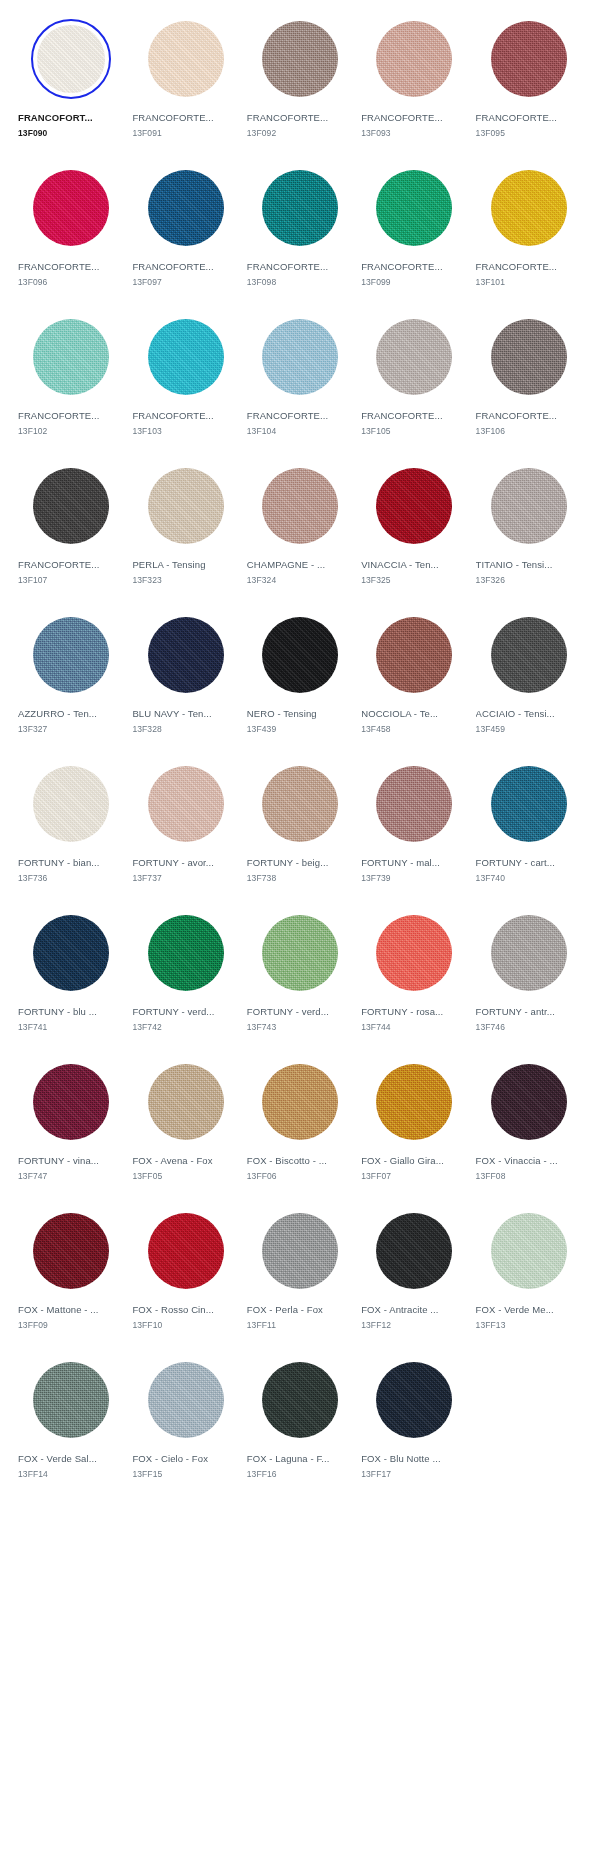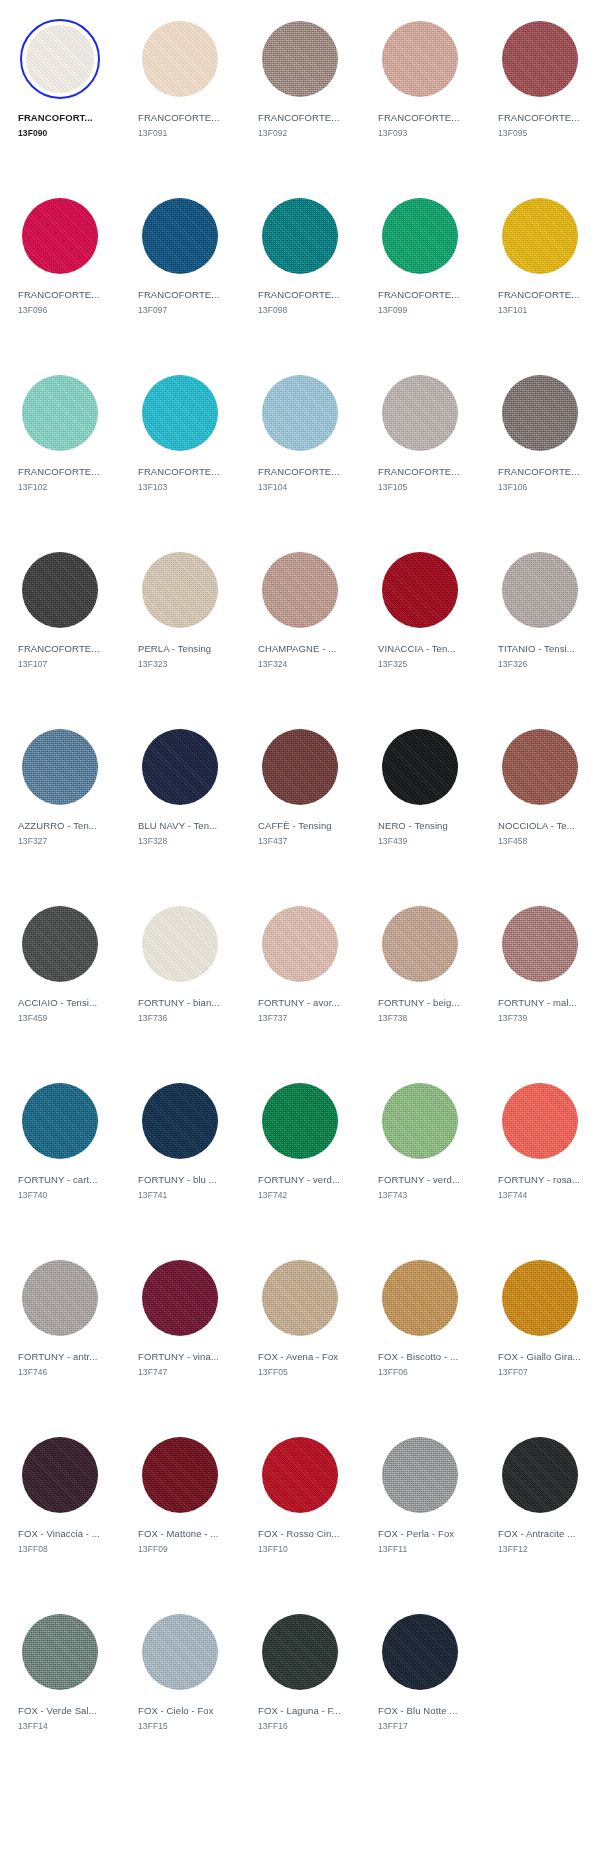--- a/index.html
+++ b/index.html
@@ -16,21 +16,20 @@
     -webkit-font-smoothing: antialiased;
     overflow: hidden;
   }
 
   #swatch-grid {
     display: grid;
     grid-template-columns: repeat(5, 1fr);
     column-gap: 0px;
     row-gap: 0px;
     padding: 8px 14px 0 14px;
-    gap: 28px;
   }
 
   .swatch-cell {
     display: flex;
     flex-direction: column;
     align-items: flex-start;
     padding: 8px 4px 18px 4px;
     cursor: pointer;
   }
 
@@ -319,29 +318,20 @@
         <div class="disc-outer">
           <div class="disc" title="BLU NAVY - Ten..." style="background-color: rgb(28, 36, 64);"></div>
         </div>
       </div>
       <div class="label-name">BLU NAVY - Ten...</div>
       <div class="label-code">13F328</div>
     </div>
     <div class="swatch-cell">
       <div class="disc-wrap">
         <div class="disc-outer">
-          <div class="disc" title="CAFFÈ - Tensing" style="background-color: rgb(110, 61, 60);"></div>
-        </div>
-      </div>
-      <div class="label-name">CAFFÈ - Tensing</div>
-      <div class="label-code">13F437</div>
-    </div>
-    <div class="swatch-cell">
-      <div class="disc-wrap">
-        <div class="disc-outer">
           <div class="disc" title="NERO - Tensing" style="background-color: rgb(23, 24, 26);"></div>
         </div>
       </div>
       <div class="label-name">NERO - Tensing</div>
       <div class="label-code">13F439</div>
     </div>
     <div class="swatch-cell">
       <div class="disc-wrap">
         <div class="disc-outer">
           <div class="disc" title="NOCCIOLA - Te..." style="background-color: rgb(147, 88, 79);"></div>
@@ -526,20 +516,29 @@
         <div class="disc-outer">
           <div class="disc" title="FOX - Antracite ..." style="background-color: rgb(38, 40, 41);"></div>
         </div>
       </div>
       <div class="label-name">FOX - Antracite ...</div>
       <div class="label-code">13FF12</div>
     </div>
     <div class="swatch-cell">
       <div class="disc-wrap">
         <div class="disc-outer">
+          <div class="disc" title="FOX - Verde Me..." style="background-color: rgb(197, 217, 198);"></div>
+        </div>
+      </div>
+      <div class="label-name">FOX - Verde Me...</div>
+      <div class="label-code">13FF13</div>
+    </div>
+    <div class="swatch-cell">
+      <div class="disc-wrap">
+        <div class="disc-outer">
           <div class="disc" title="FOX - Verde Sal..." style="background-color: rgb(110, 130, 124);"></div>
         </div>
       </div>
       <div class="label-name">FOX - Verde Sal...</div>
       <div class="label-code">13FF14</div>
     </div>
     <div class="swatch-cell">
       <div class="disc-wrap">
         <div class="disc-outer">
           <div class="disc" title="FOX - Cielo - Fox" style="background-color: rgb(167, 183, 194);"></div>

